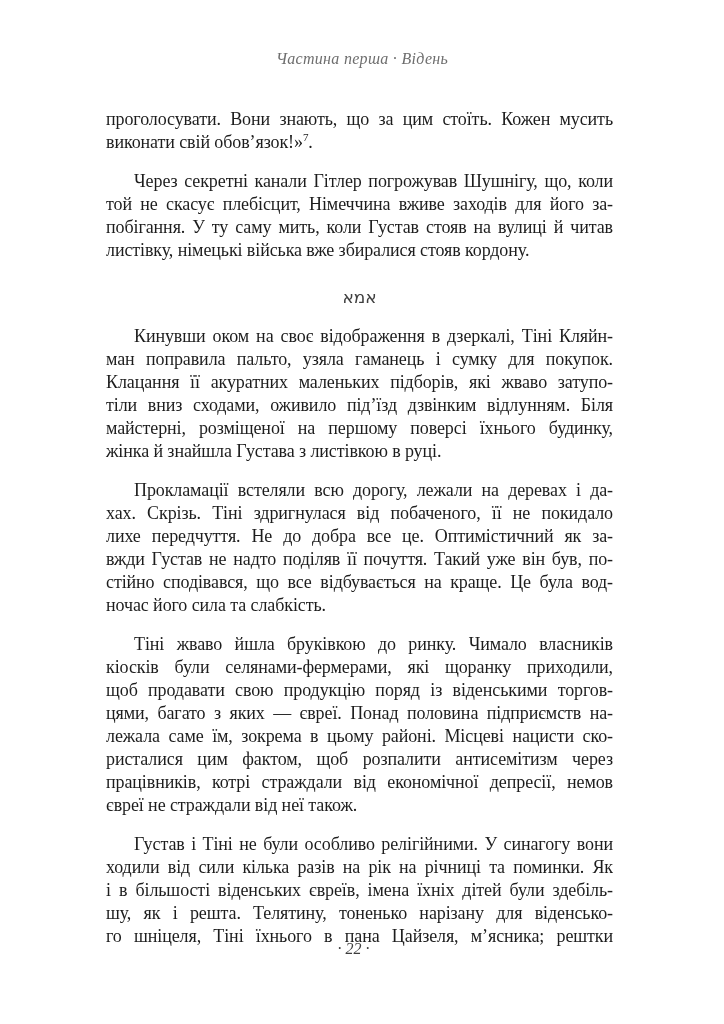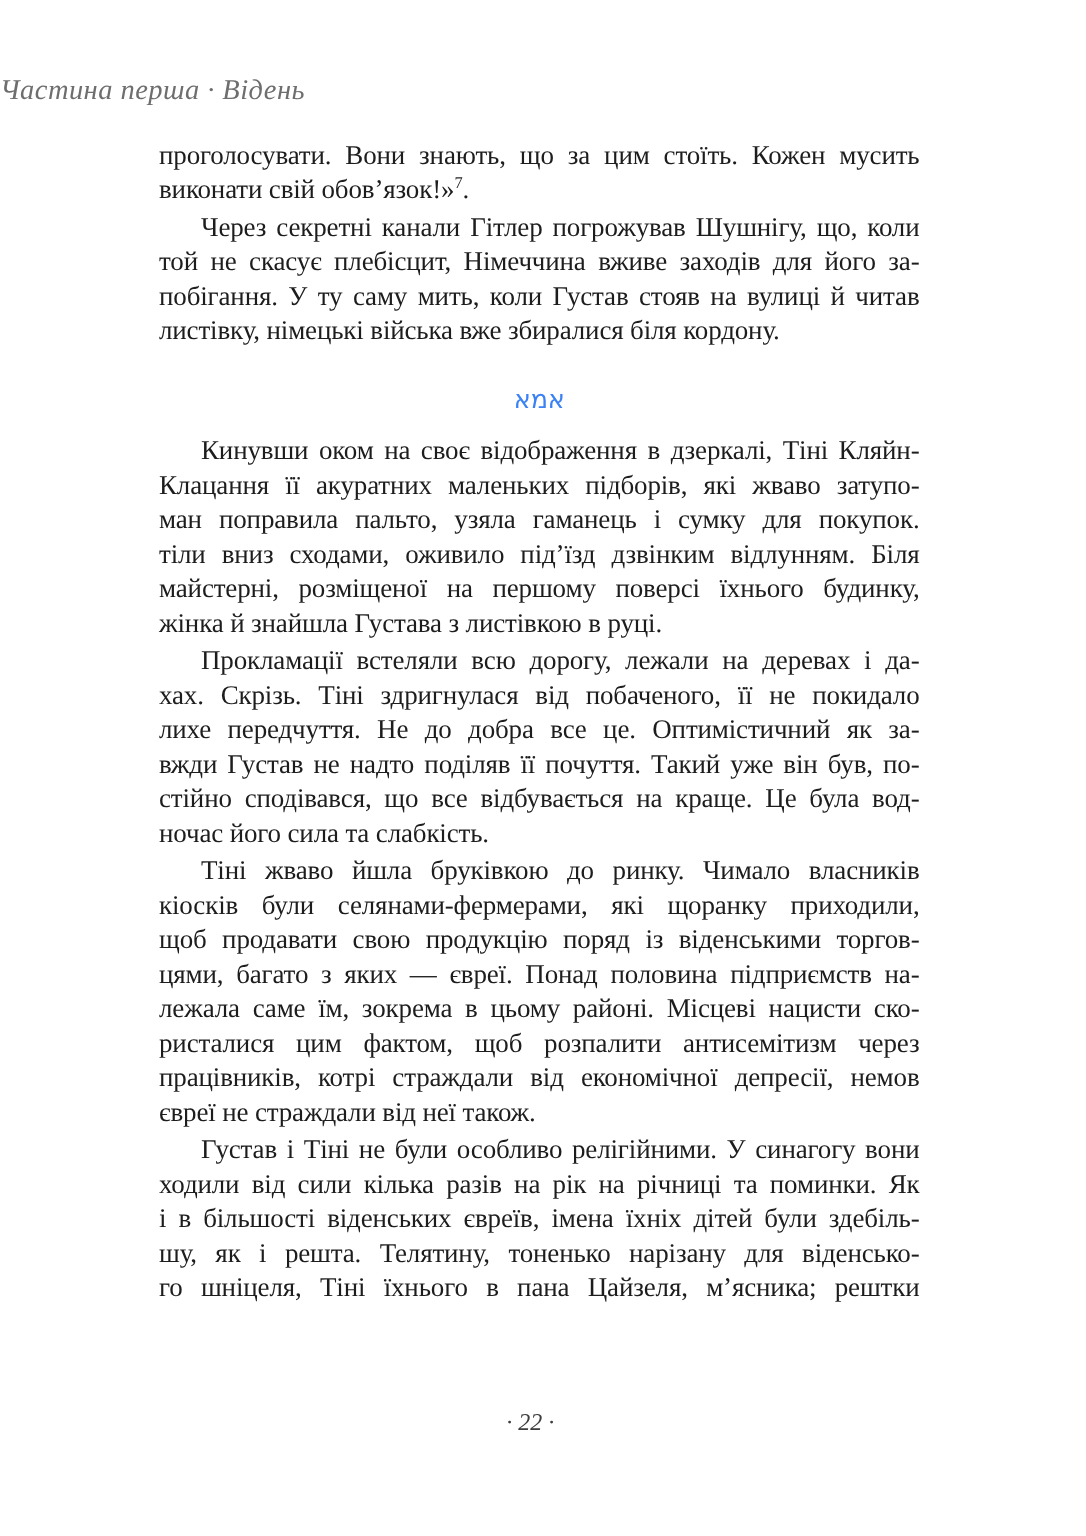--- a/index.html
+++ b/index.html
@@ -11,49 +11,50 @@
   .page {
     position: relative;
     width: 724px; height: 1024px;
     background: #ffffff;
     color: #1d1d1d;
     overflow: hidden;
   }
   .running-head {
     position: absolute;
     top: 50px; left: 0; right: 0;
+    text-align: center;
     font-style: italic;
-    font-size: 19px;
+    font-size: 16px;
     letter-spacing: 0.3px;
     color: #6e6e6e;
   }
   .textblock {
     position: absolute;
     left: 106px; top: 92px;
     width: 507px;
     font-size: 18px;
     line-height: 23px;
     letter-spacing: -0.1px;
     color: #1d1d1d;
   }
-  .textblock p { margin: 0 0 2px 0; padding: 0; font-family: Liberation Serif, serif; }
+  .textblock p { margin: 16px 0 2px 0; padding: 0; font-family: Liberation Serif, serif; }
   .textblock p:last-child { margin-bottom: 0; }
   .line { display: block; }
   .jline { text-align: justify; text-align-last: justify; }
   .lline { text-align: right; text-align-last: left; }
   .ind { text-indent: 28px; }
   .hebrew-divider {
     display: block;
     text-align: right;
     text-align-last: center;
     margin: 24px 0 10px 0;
     font-family: "DejaVu Sans", sans-serif;
     font-size: 17px;
     line-height: 23px;
-    color: #3b82f6;
+    color: #404040;
     direction: rtl;
   }
   sup.fnref {
     font-size: 11px;
     line-height: 0;
     vertical-align: super;
   }
   .folio {
     position: absolute;
     top: 940px; left: 0; right: 17px;
@@ -74,29 +75,29 @@
 
     <p>
       <span class="line jline">проголосувати. Вони знають, що за цим стоїть. Кожен мусить</span>
       <span class="line lline"><span>виконати свій обов’язок!»</span><sup class="fnref">7</sup><span>.</span></span>
     </p>
 
     <p>
       <span class="line jline ind">Через секретні канали Гітлер погрожував Шушнігу, що, коли</span>
       <span class="line jline">той не скасує плебісцит, Німеччина вживе заходів для його за-</span>
       <span class="line jline">побігання. У ту саму мить, коли Густав стояв на вулиці й читав</span>
-      <span class="line lline">листівку, німецькі війська вже збиралися біля кордону.</span>
+      <span class="line lline">листівку, німецькі війська вже збиралися стояв кордону.</span>
     </p>
 
     <span class="hebrew-divider">אמא</span>
 
     <p>
       <span class="line jline ind">Кинувши оком на своє відображення в дзеркалі, Тіні Кляйн-</span>
+      <span class="line jline">ман поправила пальто, узяла гаманець і сумку для покупок.</span>
       <span class="line jline">Клацання її акуратних маленьких підборів, які жваво затупо-</span>
-      <span class="line jline">ман поправила пальто, узяла гаманець і сумку для покупок.</span>
       <span class="line jline">тіли вниз сходами, оживило під’їзд дзвінким відлунням. Біля</span>
       <span class="line jline">майстерні, розміщеної на першому поверсі їхнього будинку,</span>
       <span class="line lline">жінка й знайшла Густава з листівкою в руці.</span>
     </p>
 
     <p>
       <span class="line jline ind">Прокламації встеляли всю дорогу, лежали на деревах і да-</span>
       <span class="line jline">хах. Скрізь. Тіні здригнулася від побаченого, її не покидало</span>
       <span class="line jline">лихе передчуття. Не до добра все це. Оптимістичний як за-</span>
       <span class="line jline">вжди Густав не надто поділяв її почуття. Такий уже він був, по-</span>

